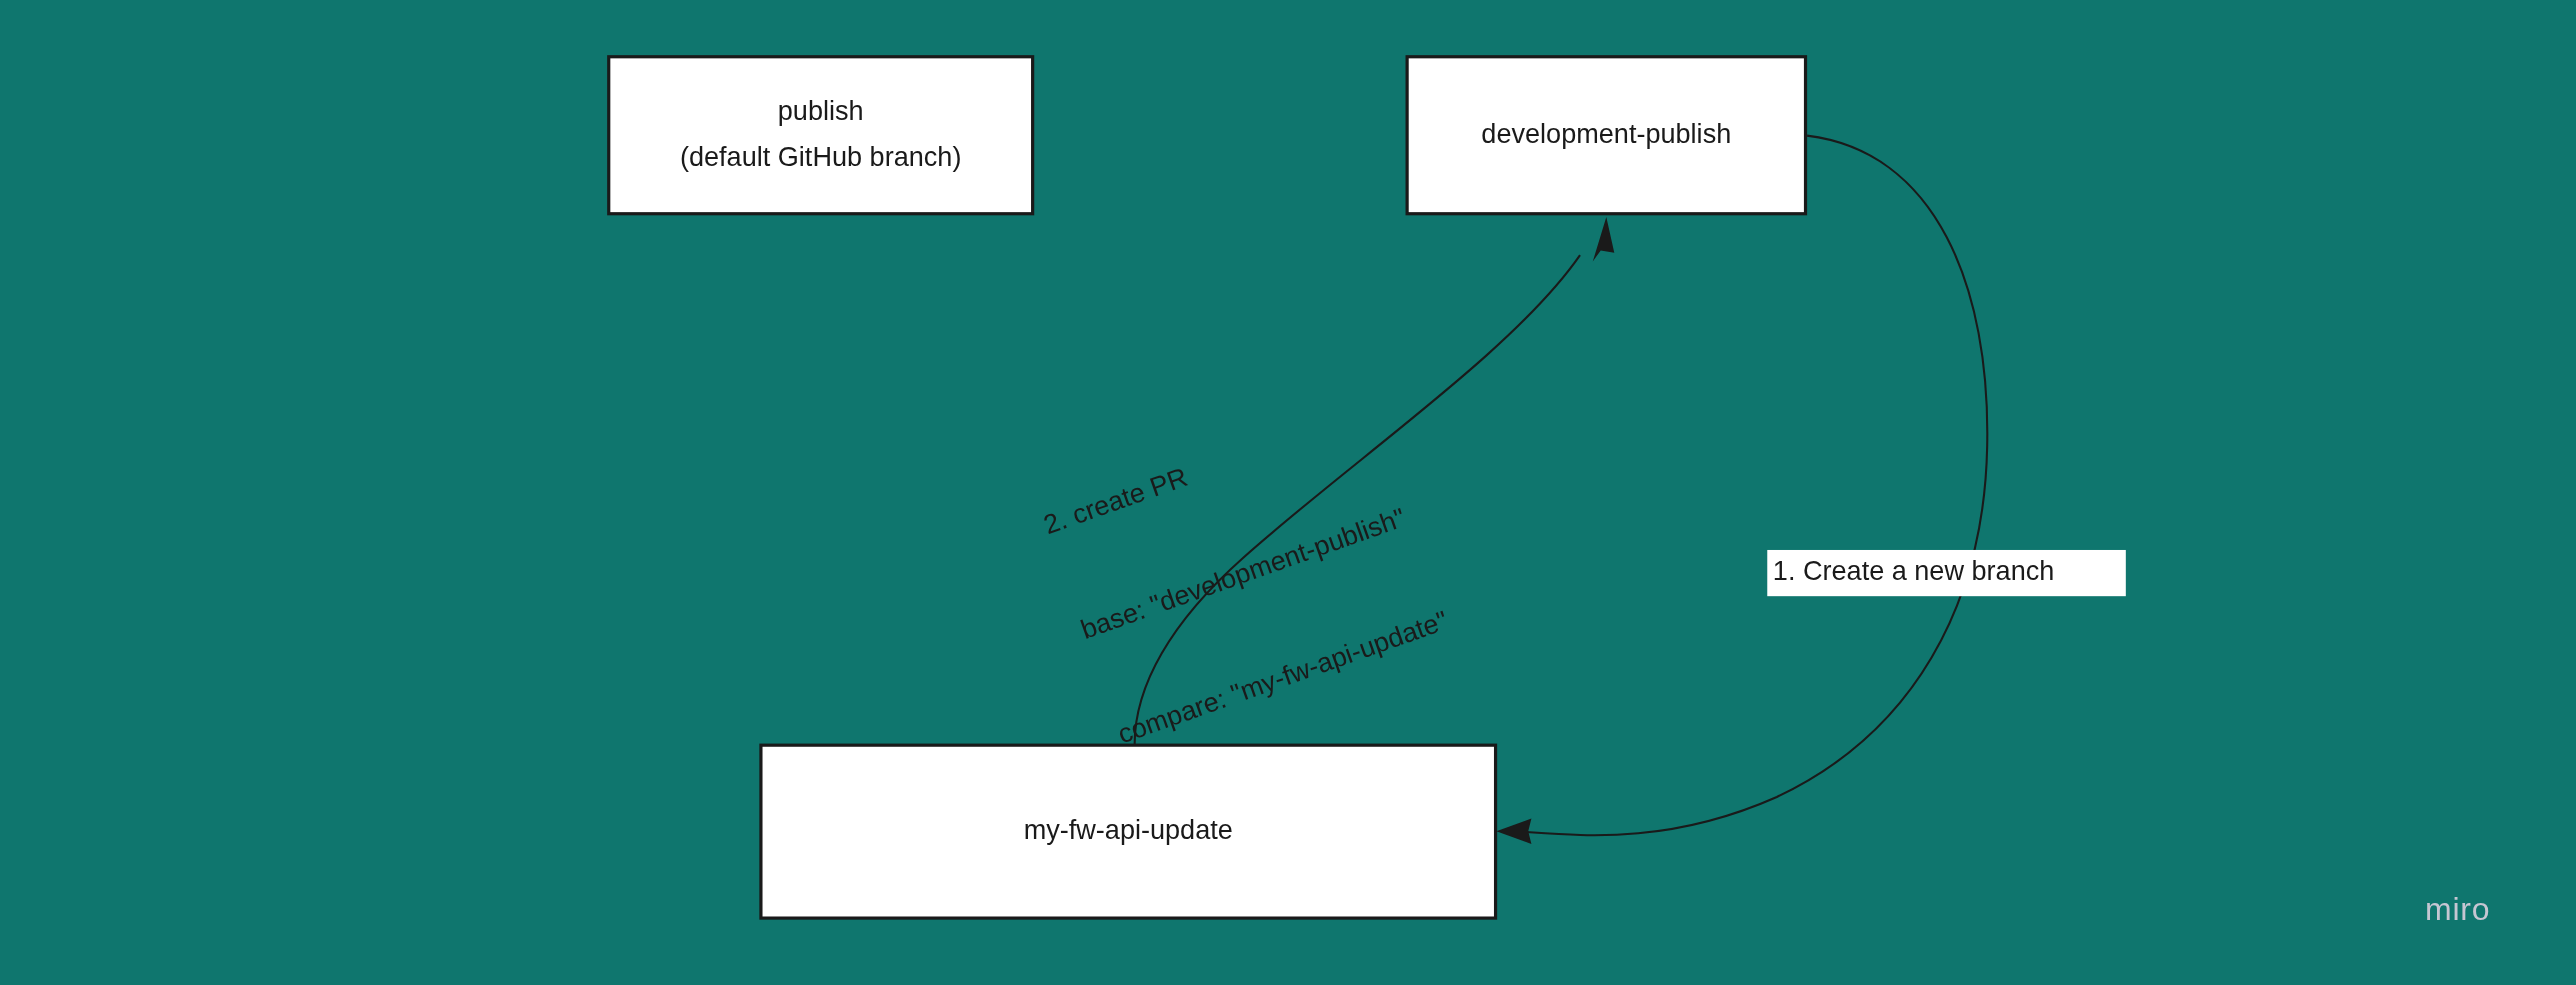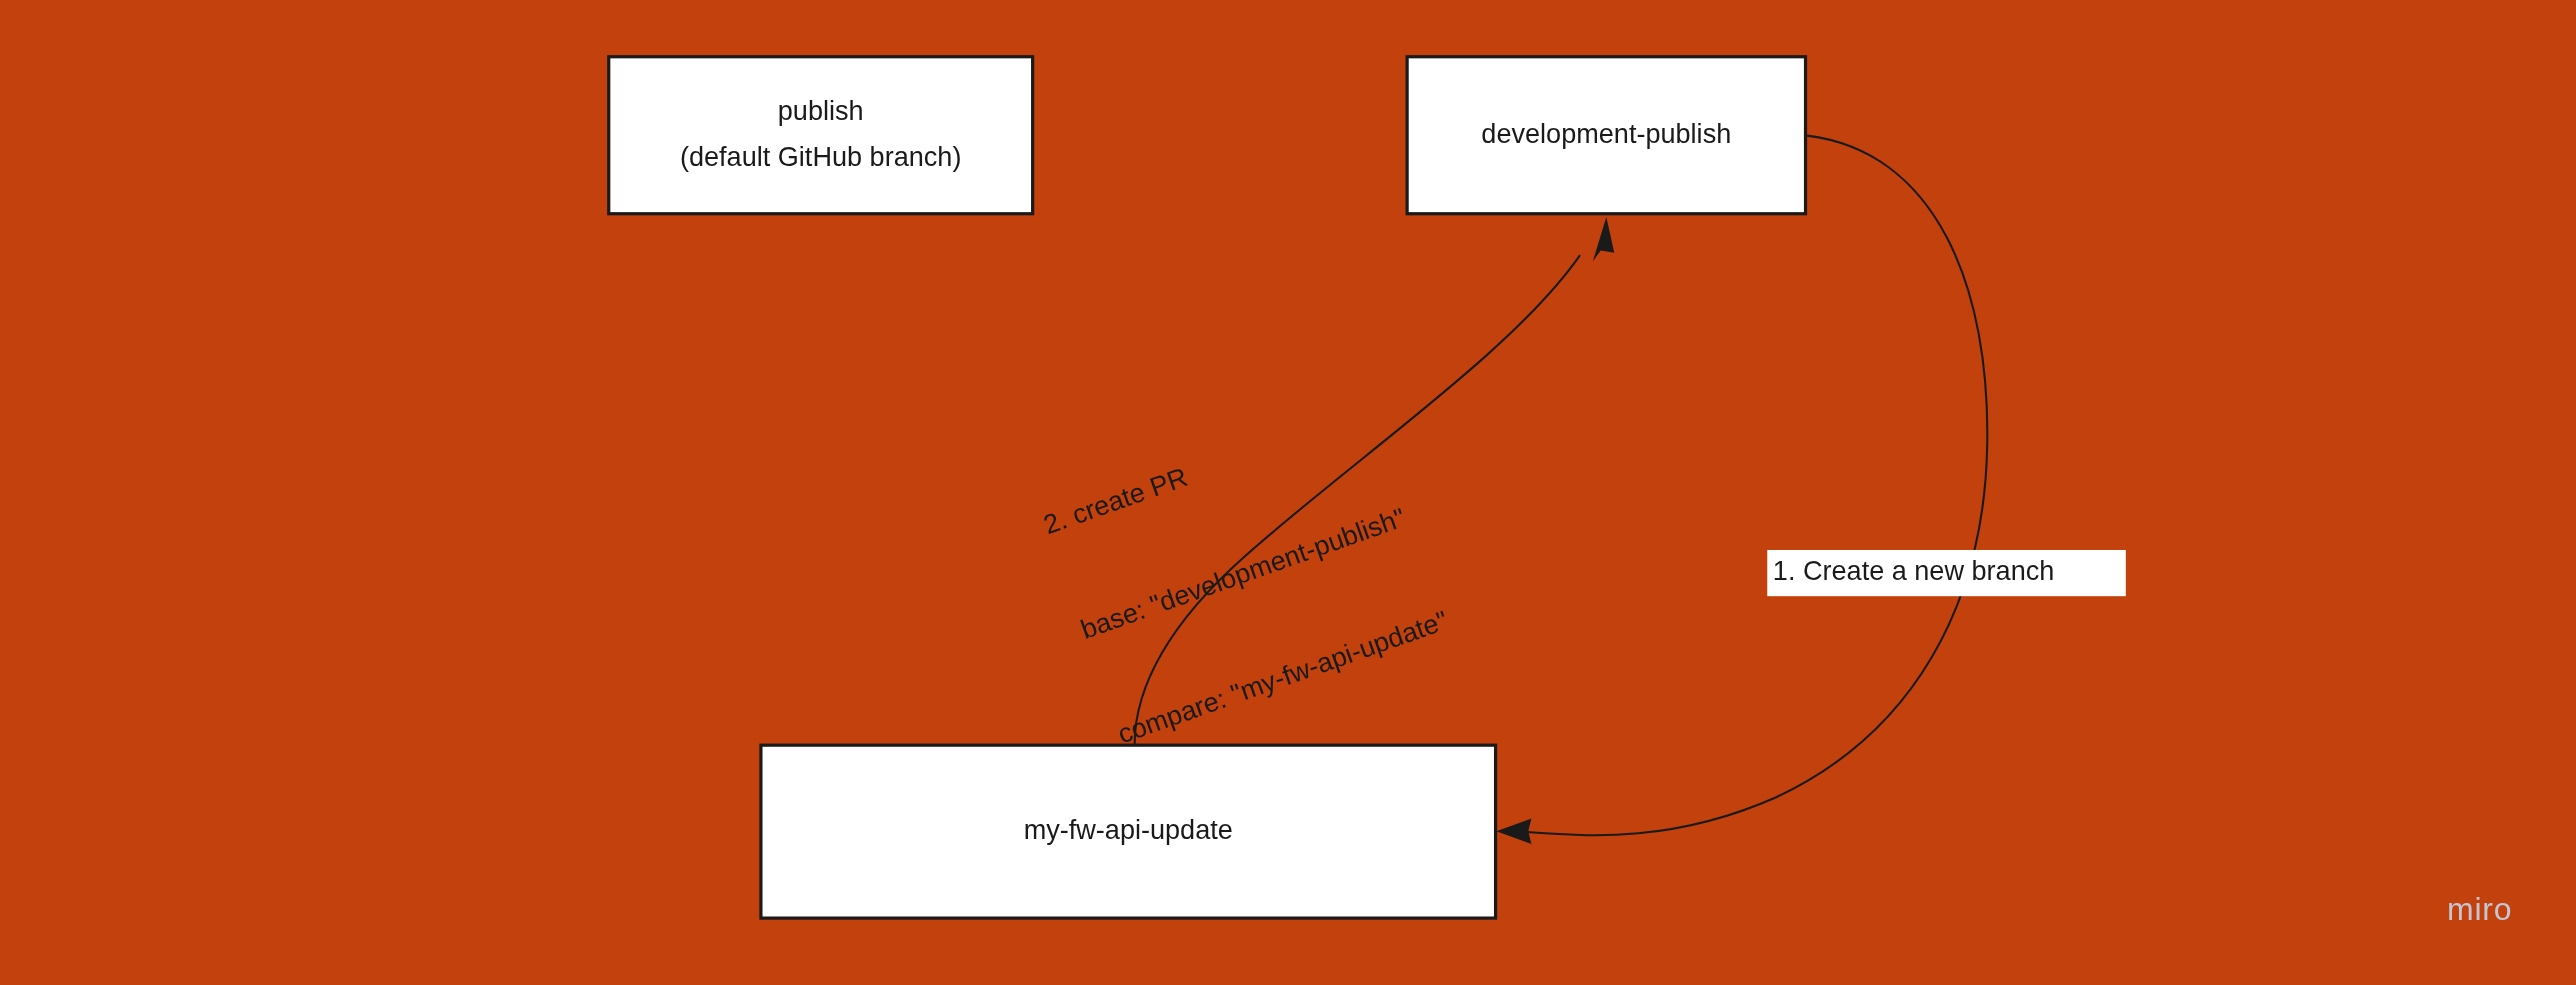--- a/index.html
+++ b/index.html
@@ -7,21 +7,21 @@
     padding: 0;
     background: #ffffff;
   }
   body {
     font-family: "Liberation Sans", sans-serif;
   }
   #canvas {
     position: relative;
     width: 2576px;
     height: 986px;
-    background: #c2410c;
+    background: #0f766e;
     overflow: hidden;
   }
   #diagram-svg {
     position: absolute;
     left: 0;
     top: 0;
     width: 2576px;
     height: 986px;
   }
   .node-box {
@@ -120,16 +120,16 @@
     </g>
 
   </svg>
 
   <div class="rotated-label" style="left:1150px; top:416px;">
     <span class="rl-line">2. create PR</span>
     <span class="rl-line">base: "development-publish"</span>
     <span class="rl-line">compare: "my-fw-api-update"</span>
   </div>
 
-  <div class="watermark" style="left:2425px; top:891px;margin-left:22px;">miro</div>
+  <div class="watermark" style="left:2425px; top:891px;">miro</div>
 
 </div>
 
 
 </body></html>

